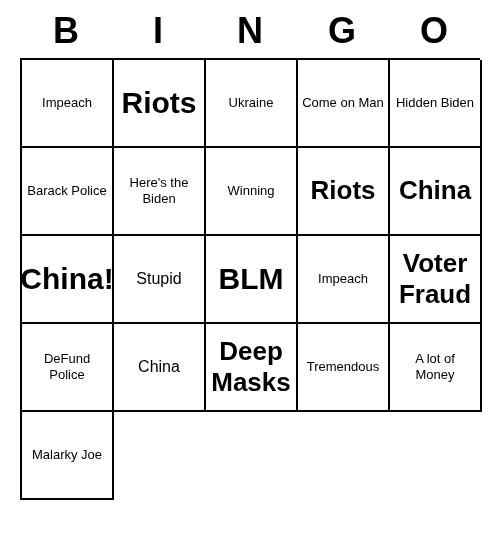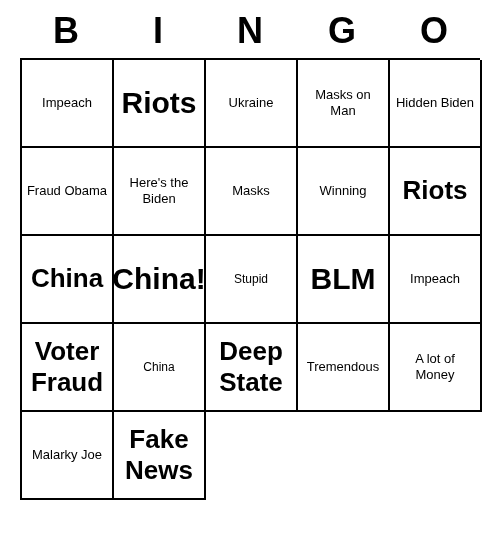--- a/index.html
+++ b/index.html
@@ -38,50 +38,49 @@
       width: 92px;
       height: 88px;
       display: flex;
       align-items: center;
       justify-content: center;
       text-align: center;
       padding: 4px;
       line-height: 1.2;
     }
     .cell-small { font-size: 13px; }
-    .cell-medium { font-size: 12px; text-align: right; }
+    .cell-medium { font-size: 16px; text-align: right; }
     .cell-large { font-size: 26px; font-weight: bold; }
     .cell-xlarge { font-size: 30px; font-weight: bold; }
   </style>
 </head>
 <body>
 
 <div class="bingo-title">
 <span class="bingo-letter">B</span>
     <span class="bingo-letter">I</span>
     <span class="bingo-letter">N</span>
     <span class="bingo-letter">G</span>
     <span class="bingo-letter">O</span>
   </div>
 <div class="bingo-grid">
 <div class="bingo-cell cell-small">Impeach</div>
     <div class="bingo-cell cell-xlarge">Riots</div>
     <div class="bingo-cell cell-small">Ukraine</div>
-    <div class="bingo-cell cell-small">Masks on Man</div>
+    <div class="bingo-cell cell-small">Come on Man</div>
     <div class="bingo-cell cell-small">Hidden Biden</div>
-    <div class="bingo-cell cell-small">Fraud Obama</div>
+    <div class="bingo-cell cell-small">Barack Police</div>
     <div class="bingo-cell cell-small">Here's the Biden</div>
-    <div class="bingo-cell cell-small">Masks</div>
     <div class="bingo-cell cell-small">Winning</div>
     <div class="bingo-cell cell-large">Riots</div>
     <div class="bingo-cell cell-large">China</div>
     <div class="bingo-cell cell-xlarge">China!</div>
     <div class="bingo-cell cell-medium">Stupid</div>
     <div class="bingo-cell cell-xlarge">BLM</div>
     <div class="bingo-cell cell-small">Impeach</div>
     <div class="bingo-cell cell-large">Voter Fraud</div>
+    <div class="bingo-cell cell-small">DeFund Police</div>
     <div class="bingo-cell cell-medium">China</div>
-    <div class="bingo-cell cell-large">Deep State</div>
+    <div class="bingo-cell cell-large">Deep Masks</div>
     <div class="bingo-cell cell-small">Tremendous</div>
     <div class="bingo-cell cell-small">A lot of Money</div>
     <div class="bingo-cell cell-small">Malarky Joe</div>
-    <div class="bingo-cell cell-large">Fake News</div>
   </div>
 
 </body></html>

